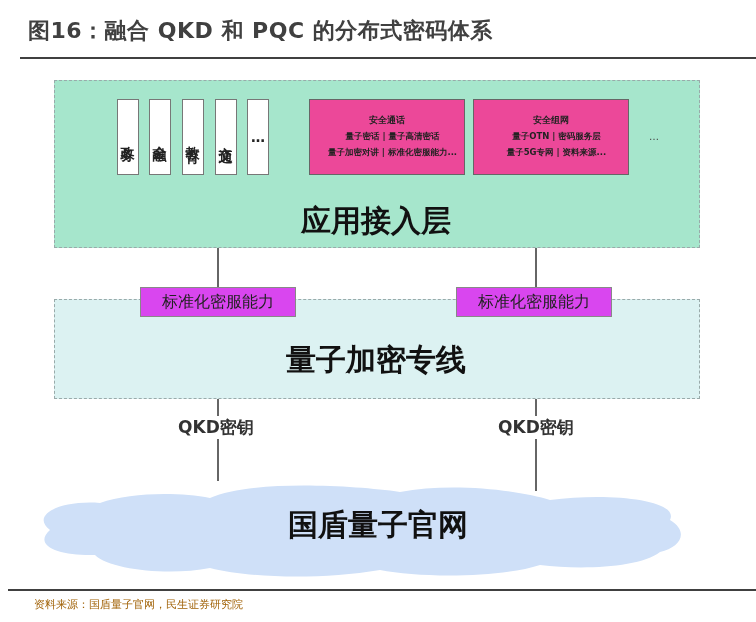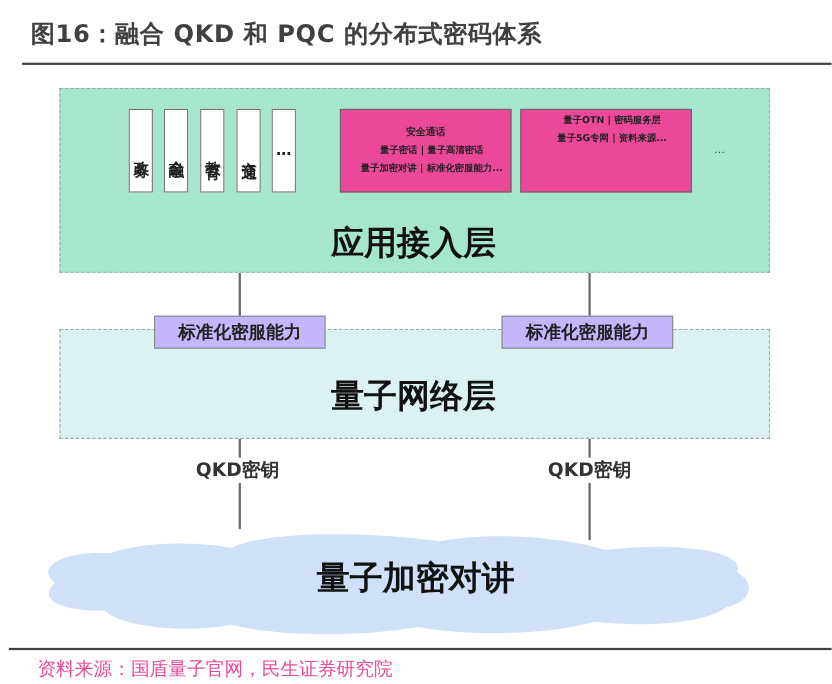--- a/index.html
+++ b/index.html
@@ -17,30 +17,30 @@
 
   .sector { position: absolute; top: 18px; width: 22px; height: 76px; background: #fff; border: 1px solid #777; box-sizing: border-box;
             display: flex; align-items: center; justify-content: center; writing-mode: vertical-rl; font-size: 14px; font-weight: bold; color: #222; letter-spacing: 2px; }
   .svc-box { position: absolute; top: 18px; width: 156px; height: 76px; background: #ec4899; border: 1.5px solid #666; box-sizing: border-box; text-align: center; font-size: 8.5px; color: #222; }
   .svc-box .bx-title { margin-top: 14px; font-weight: bold; font-size: 9px; }
   .svc-box .bx-line { margin-top: 4px; font-weight: bold; margin-left: 11px; }
   .more-dots { position: absolute; top: 50px; left: 594px; font-size: 10px; color: #444; }
 
   .vline { position: absolute; width: 1.5px; background: #666; }
 
-  .std-box { position: absolute; top: 287px; height: 30px; background: #c4b5fd; border: 1px solid #888; box-sizing: border-box; font-size: 16px; font-weight: bold;
+  .std-box { position: absolute; top: 287px; height: 30px; background: #d946ef; border: 1px solid #888; box-sizing: border-box; font-size: 16px; font-weight: normal;
              display: flex; align-items: center; justify-content: center; padding: 0 8px; color: #222; }
 
   .qkd-label { position: absolute; top: 416px; font-size: 17px; font-weight: bold; color: #333; background: #fff; padding: 0 2px; }
 
   .cloud { position: absolute; left: 20px; top: 470px; width: 680px; height: 110px; }
   .cloud-title { position: absolute; left: 0; width: 756px; top: 505px; text-align: center; font-size: 30px; font-weight: bold; color: #111; }
 
   .src-rule { position: absolute; left: 8px; right: 0; top: 589px; height: 2px; background: #404040; }
-  .source { position: absolute; left: 34px; top: 597px; font-size: 17px; color: #ec4899; }
+  .source { position: absolute; left: 34px; top: 597px; font-size: 11px; color: #a16207; }
 </style>
 </head>
 <body>
 
 <div class="title">图16：融合 QKD 和 PQC 的分布式密码体系</div>
 <div class="title-rule"></div>
 
 <div class="vline" style="left:217px; top:248px; height:40px;"></div>
 <div class="vline" style="left:535px; top:248px; height:40px;"></div>
 <div class="vline" style="left:217px; top:399px; height:82px;"></div>
@@ -52,37 +52,38 @@
   <div class="sector" style="left:127px;">教育</div>
   <div class="sector" style="left:160px;">交通</div>
   <div class="sector" style="left:192px; writing-mode:horizontal-tb; letter-spacing:0;">…</div>
 
   <div class="svc-box" style="left:254px;">
     <div class="bx-title">安全通话</div>
     <div class="bx-line">量子密话 | 量子高清密话</div>
     <div class="bx-line">量子加密对讲 | 标准化密服能力...</div>
   </div>
   <div class="svc-box" style="left:418px;">
+    <div class="bx-title">安全组网</div>
     <div class="bx-line">量子OTN | 密码服务层</div>
     <div class="bx-line">量子5G专网 | 资料来源...</div>
   </div>
   <div class="more-dots">…</div>
 
   <div class="layer-title">应用接入层</div>
 </div>
 
 <div class="layer layer-svc">
-  <div class="layer-title">量子网络层</div>
+  <div class="layer-title">量子加密专线</div>
 </div>
 
 <div class="std-box" style="left:140px; width:156px;">标准化密服能力</div>
 <div class="std-box" style="left:456px; width:156px;">标准化密服能力</div>
 
 <svg class="cloud" viewBox="0 0 680 110">
   <path d="M30,60 C10,45 40,30 80,33 C110,22 160,22 190,28 C230,10 330,15 380,22 C430,12 500,20 530,30 C590,22 660,30 650,50 C670,62 660,78 640,82 C620,98 560,100 520,95 C480,108 400,108 360,100 C300,110 230,108 190,98 C150,106 90,100 75,85 C40,86 12,76 30,60 Z" fill="#cfe0f8" stroke="none"></path>
 </svg>
-<div class="cloud-title">量子加密对讲</div>
+<div class="cloud-title">国盾量子官网</div>
 
 <div class="qkd-label" style="left:176px;">QKD密钥</div>
 <div class="qkd-label" style="left:496px;">QKD密钥</div>
 
 <div class="src-rule"></div>
 <div class="source">资料来源：国盾量子官网，民生证券研究院</div>
 
 </body></html>

